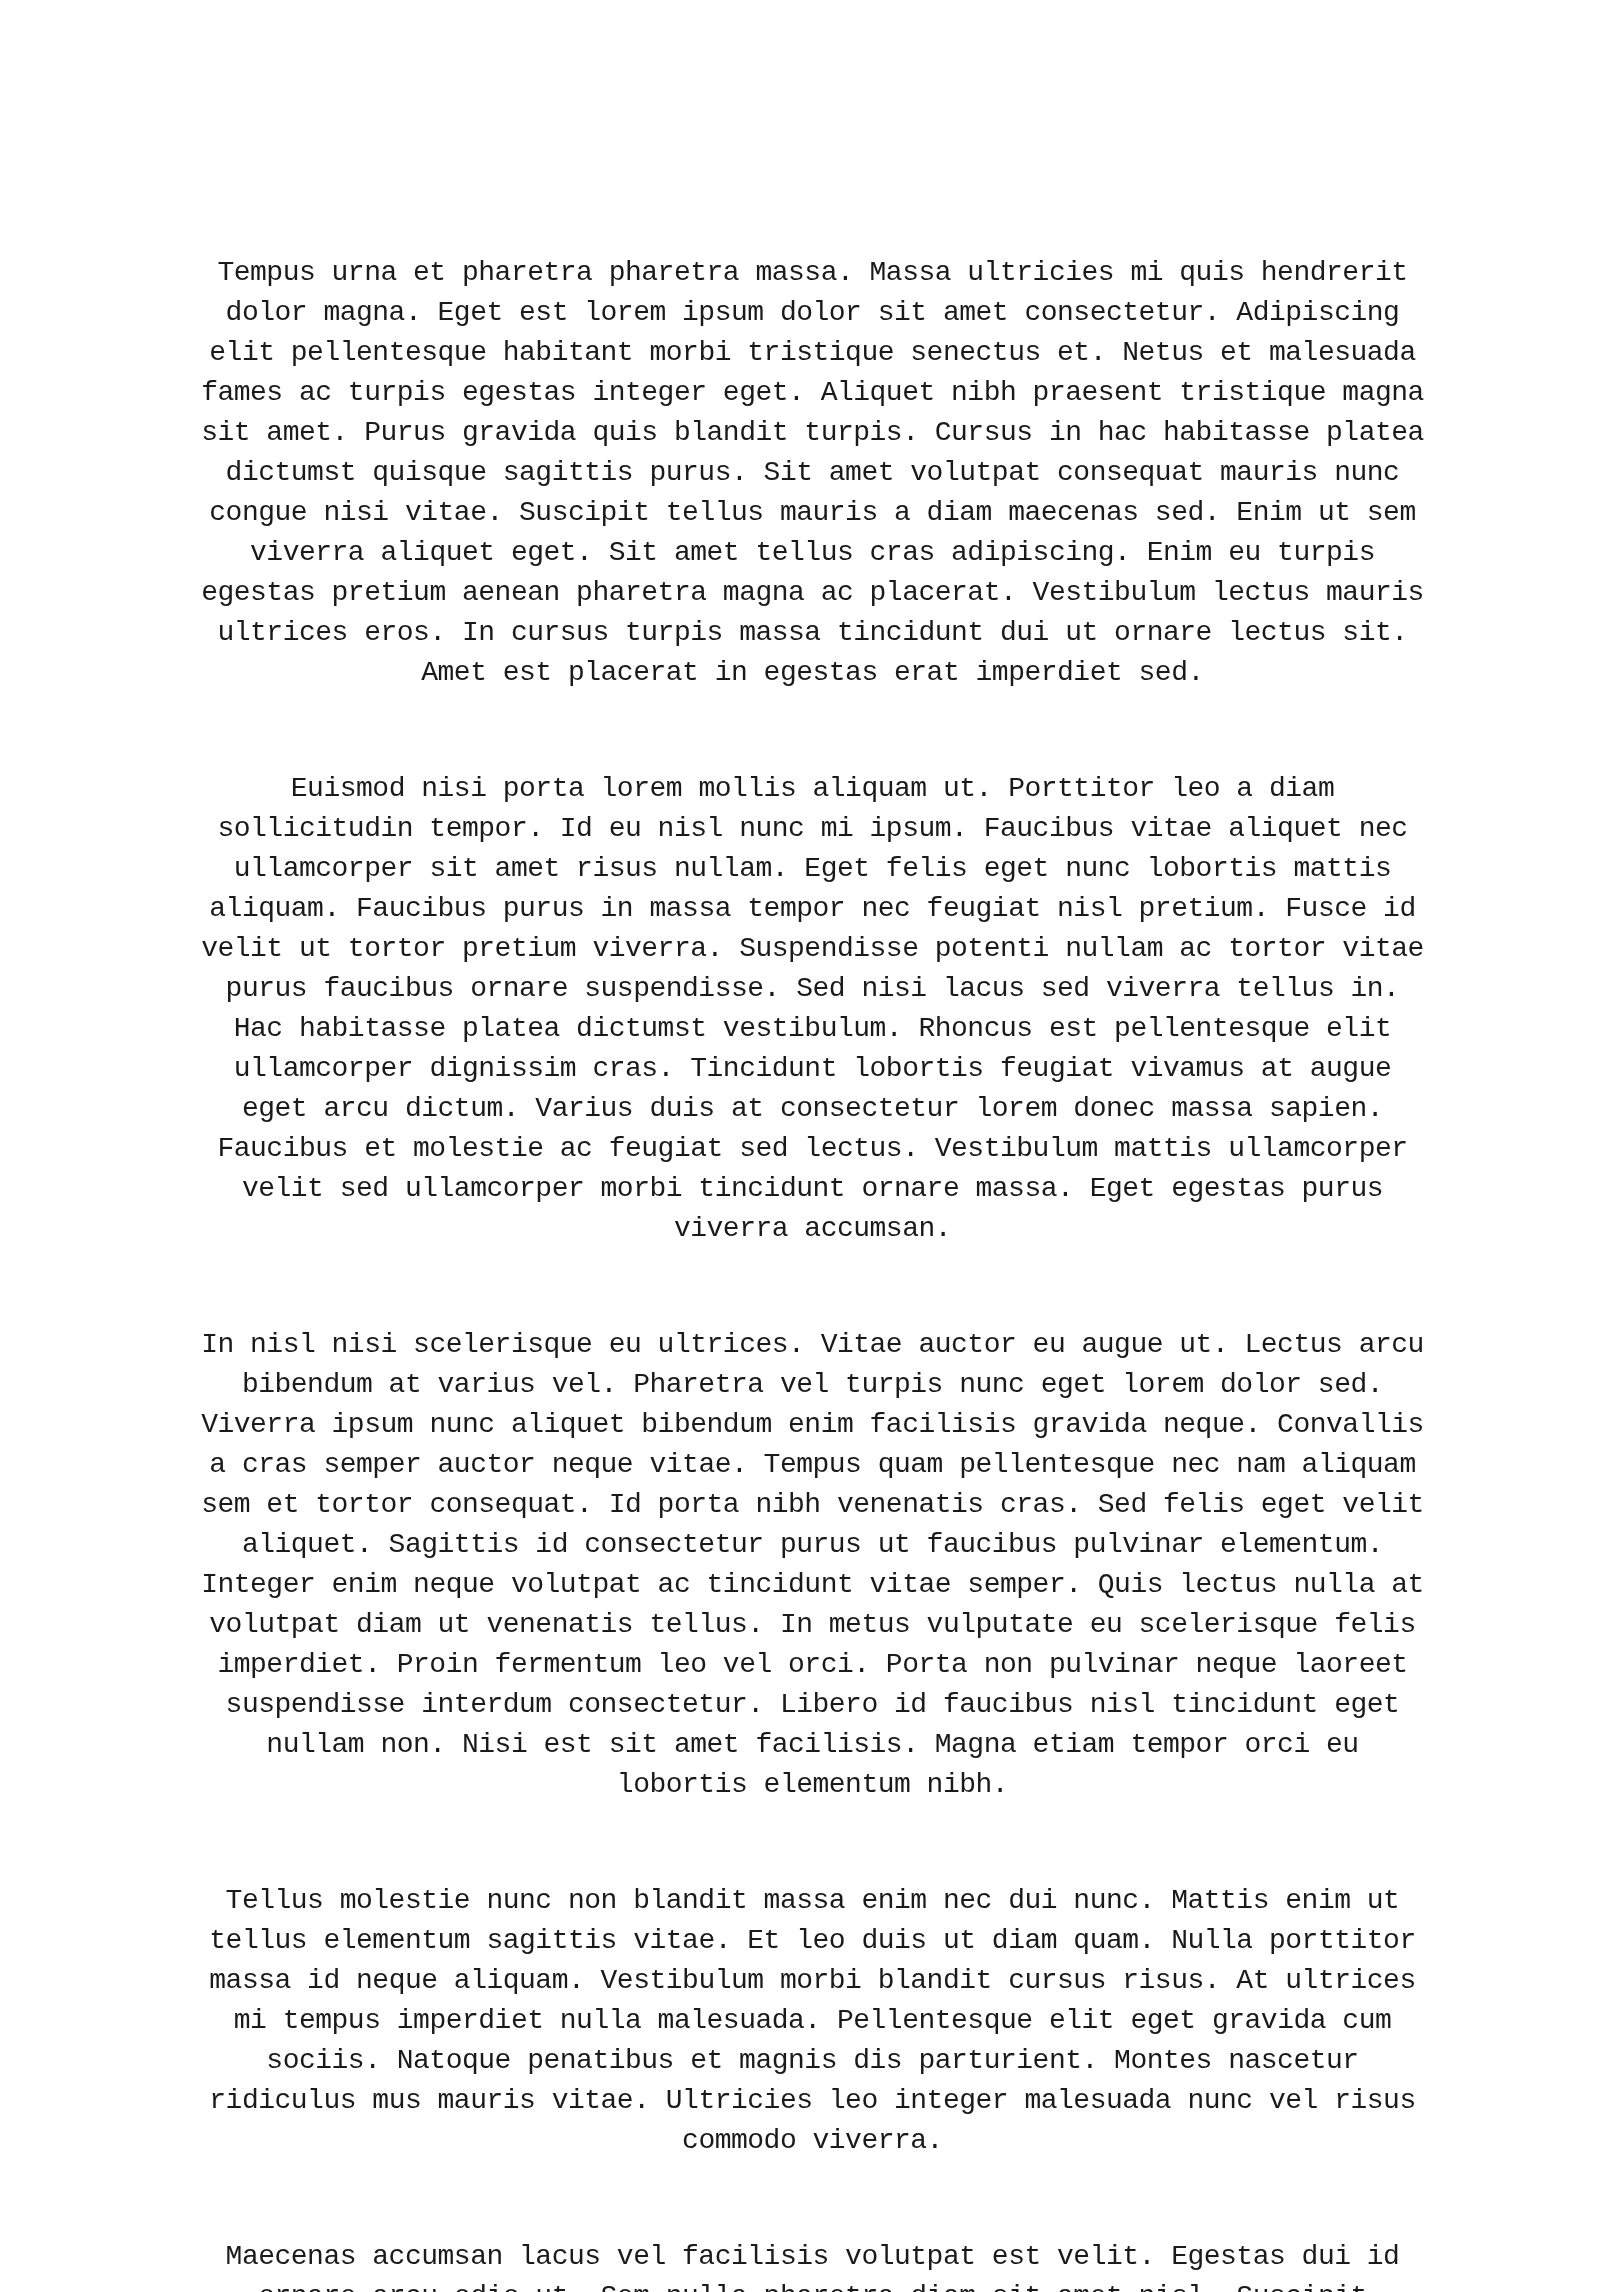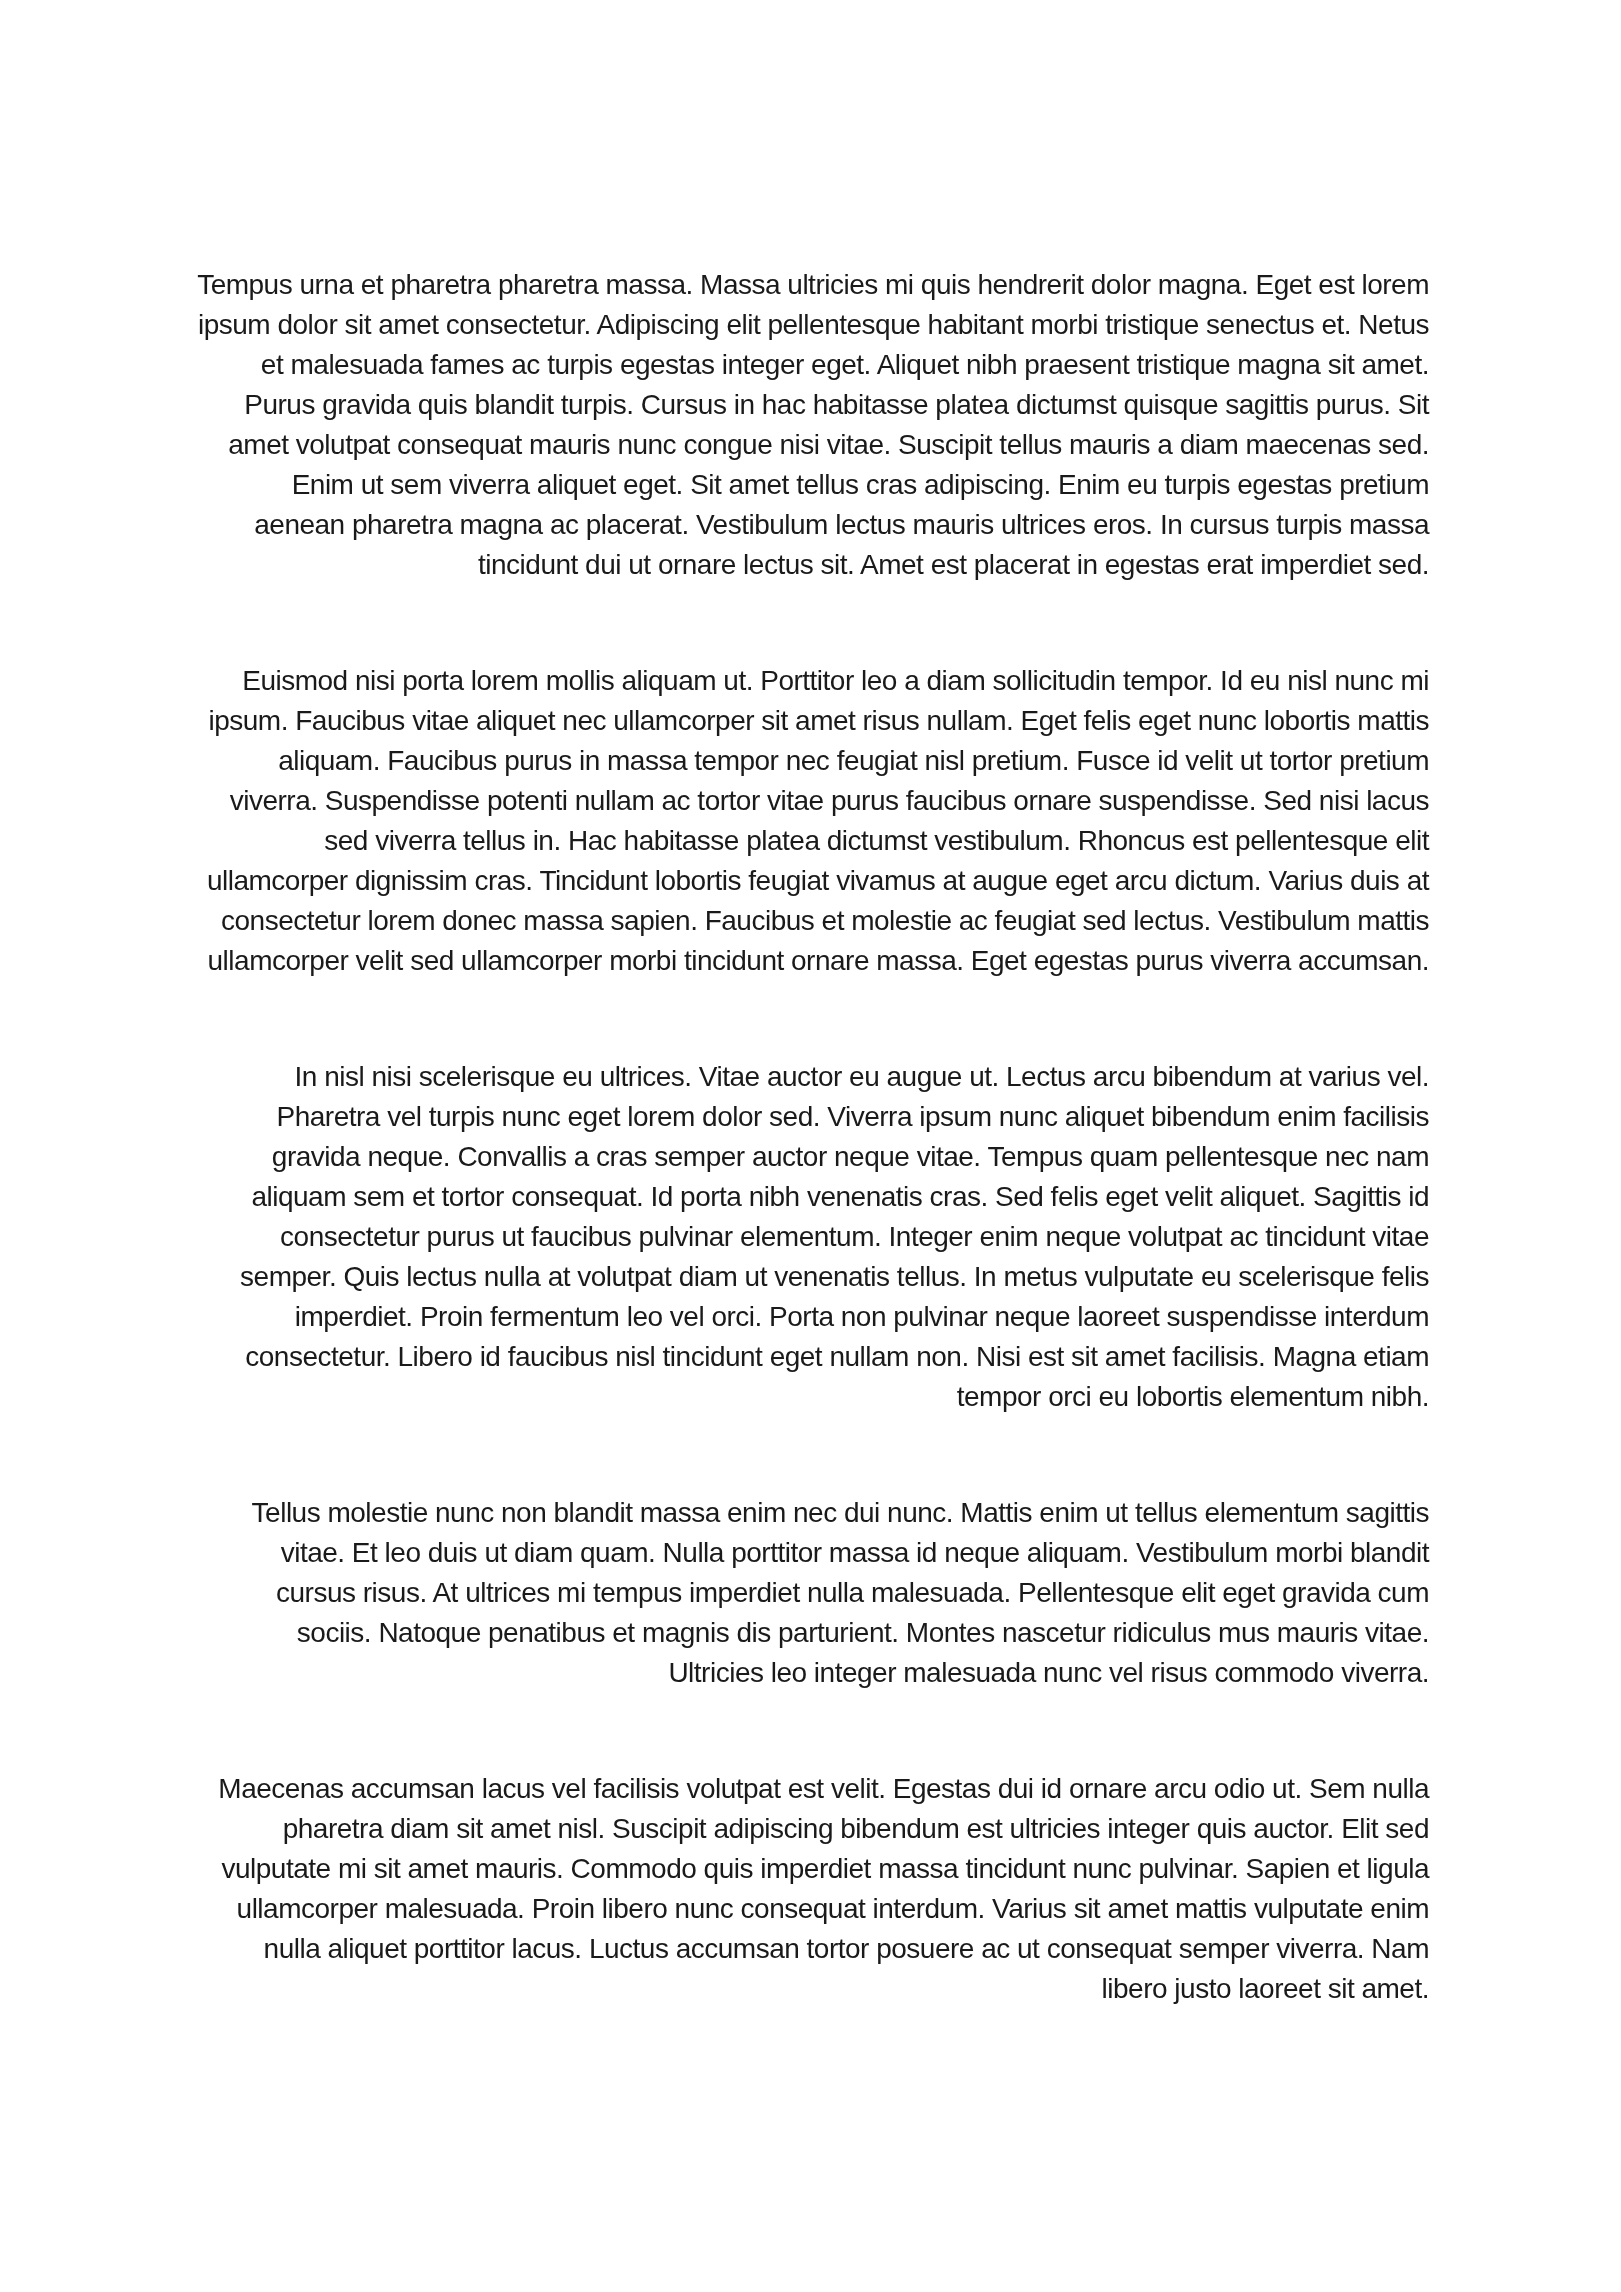--- a/index.html
+++ b/index.html
@@ -14,27 +14,27 @@
     background: #ffffff;
     overflow: hidden;
   }
   .content {
     position: absolute;
     left: 196px;
     top: 253px;
     width: 1233px;
   }
   .content p {
-    margin: 12px 0 76px 0;
-    font-family: Liberation Sans, sans-serif;
+    margin: 0 0 76px 0;
+    font-family: Liberation Mono, monospace;
     font-size: 28px;
     line-height: 40px;
     letter-spacing: -0.5px;
     color: #1a1a1a;
-    text-align: right;
+    text-align: center;
   }
   .content p:last-child {
     margin-bottom: 0;
   }
 </style>
 </head>
 <body>
 
 <div class="page">
   <div class="content">

